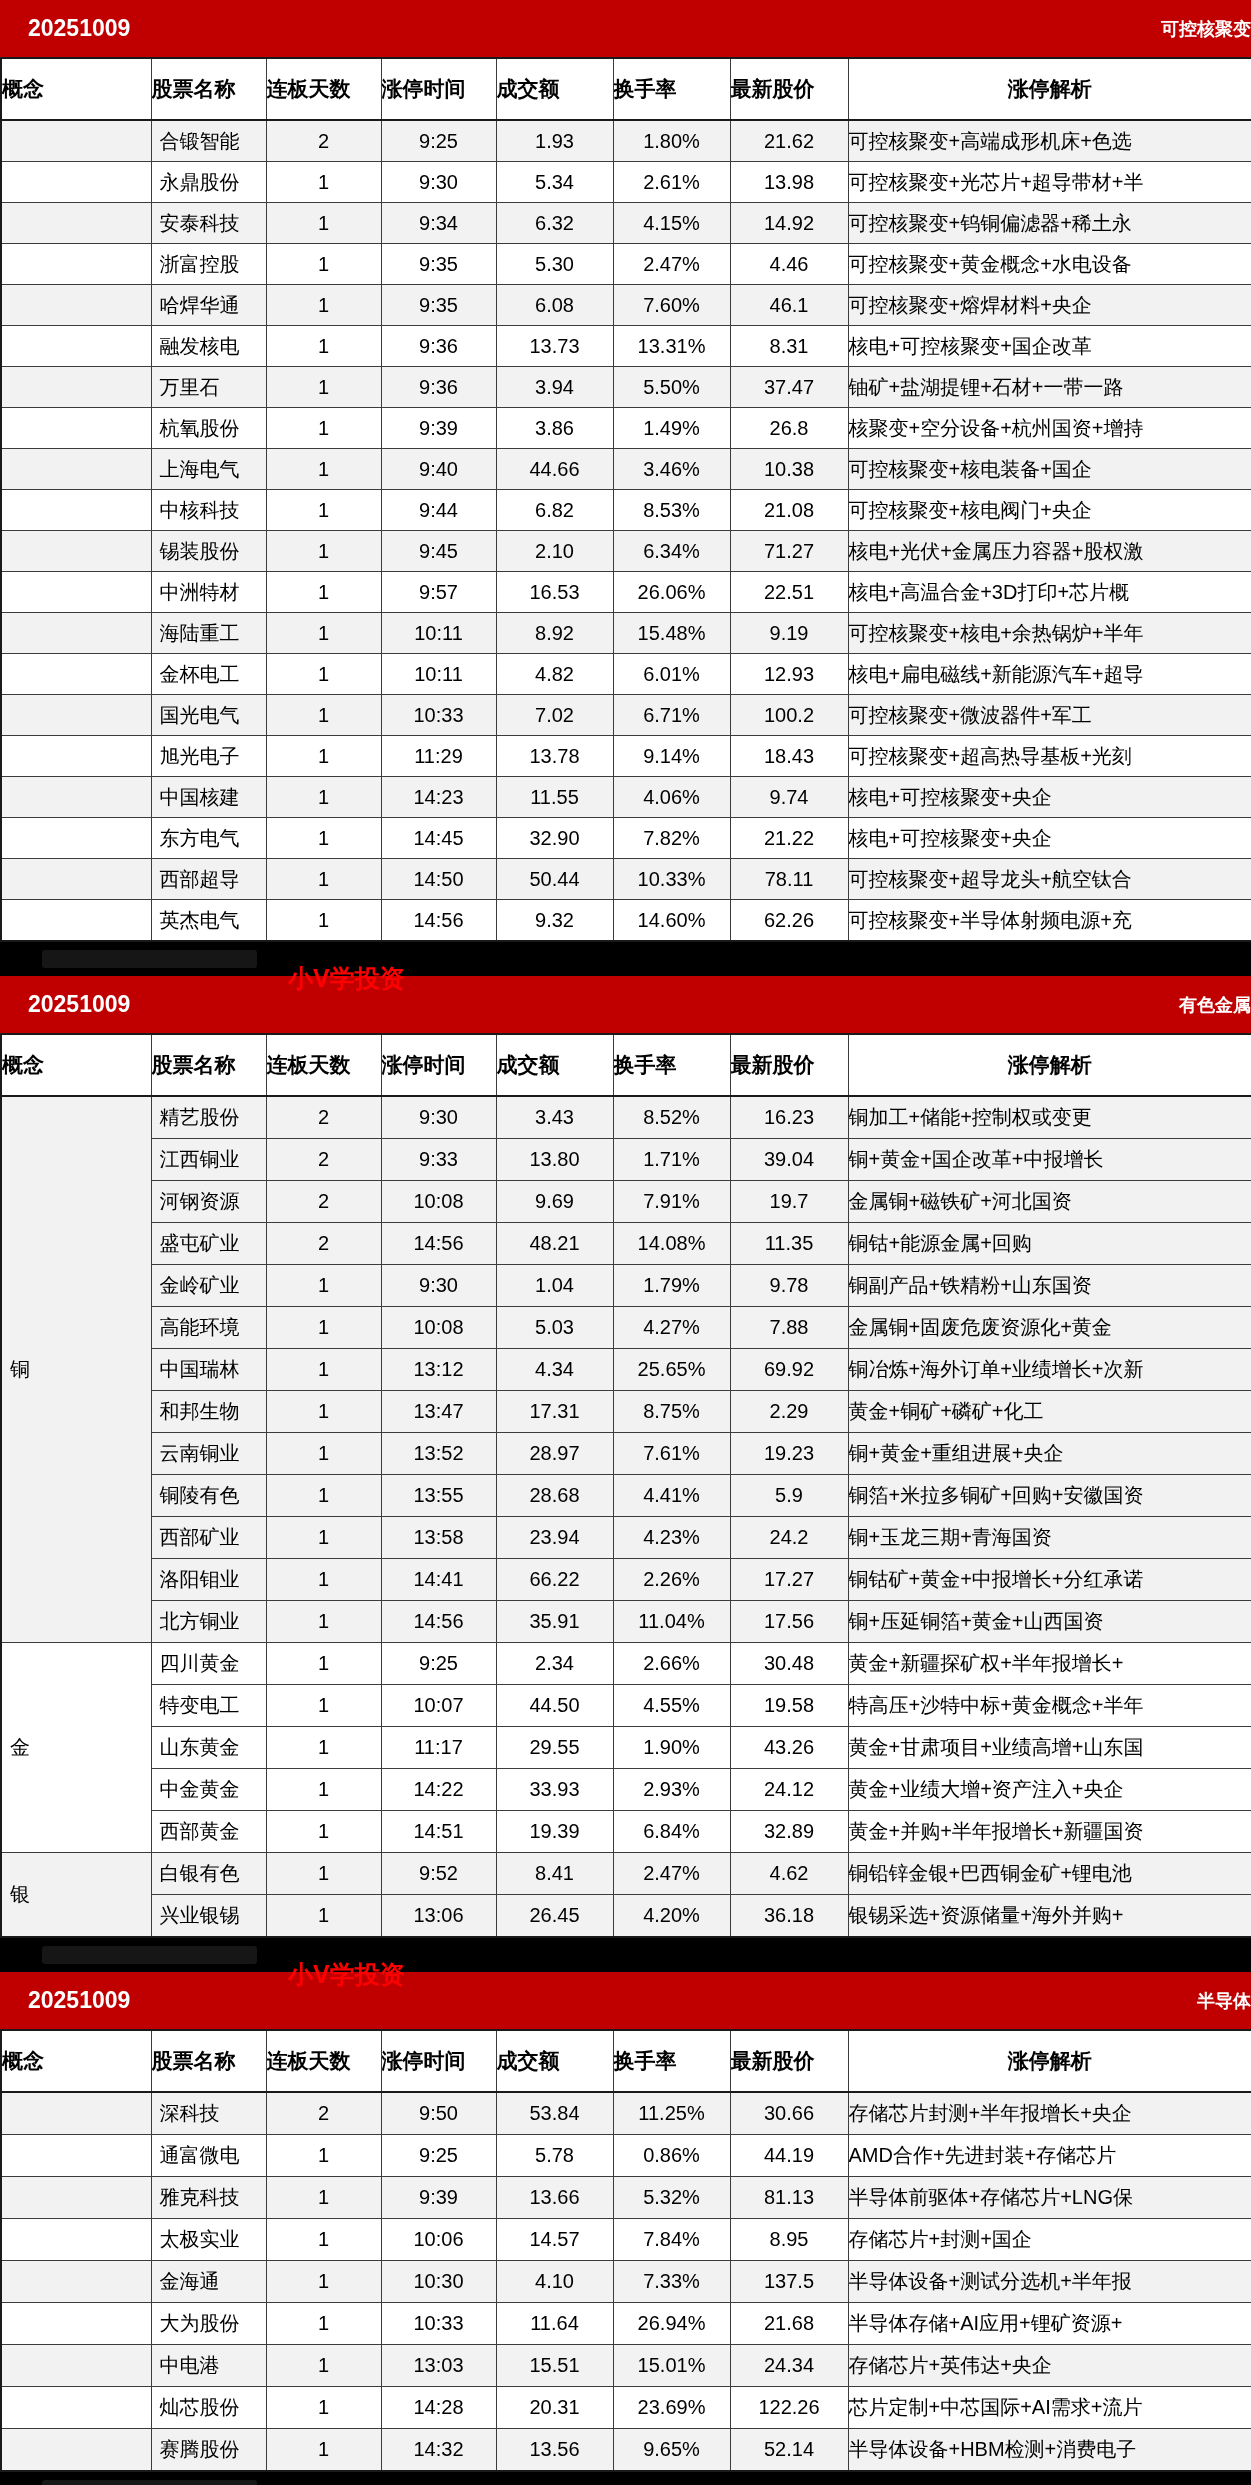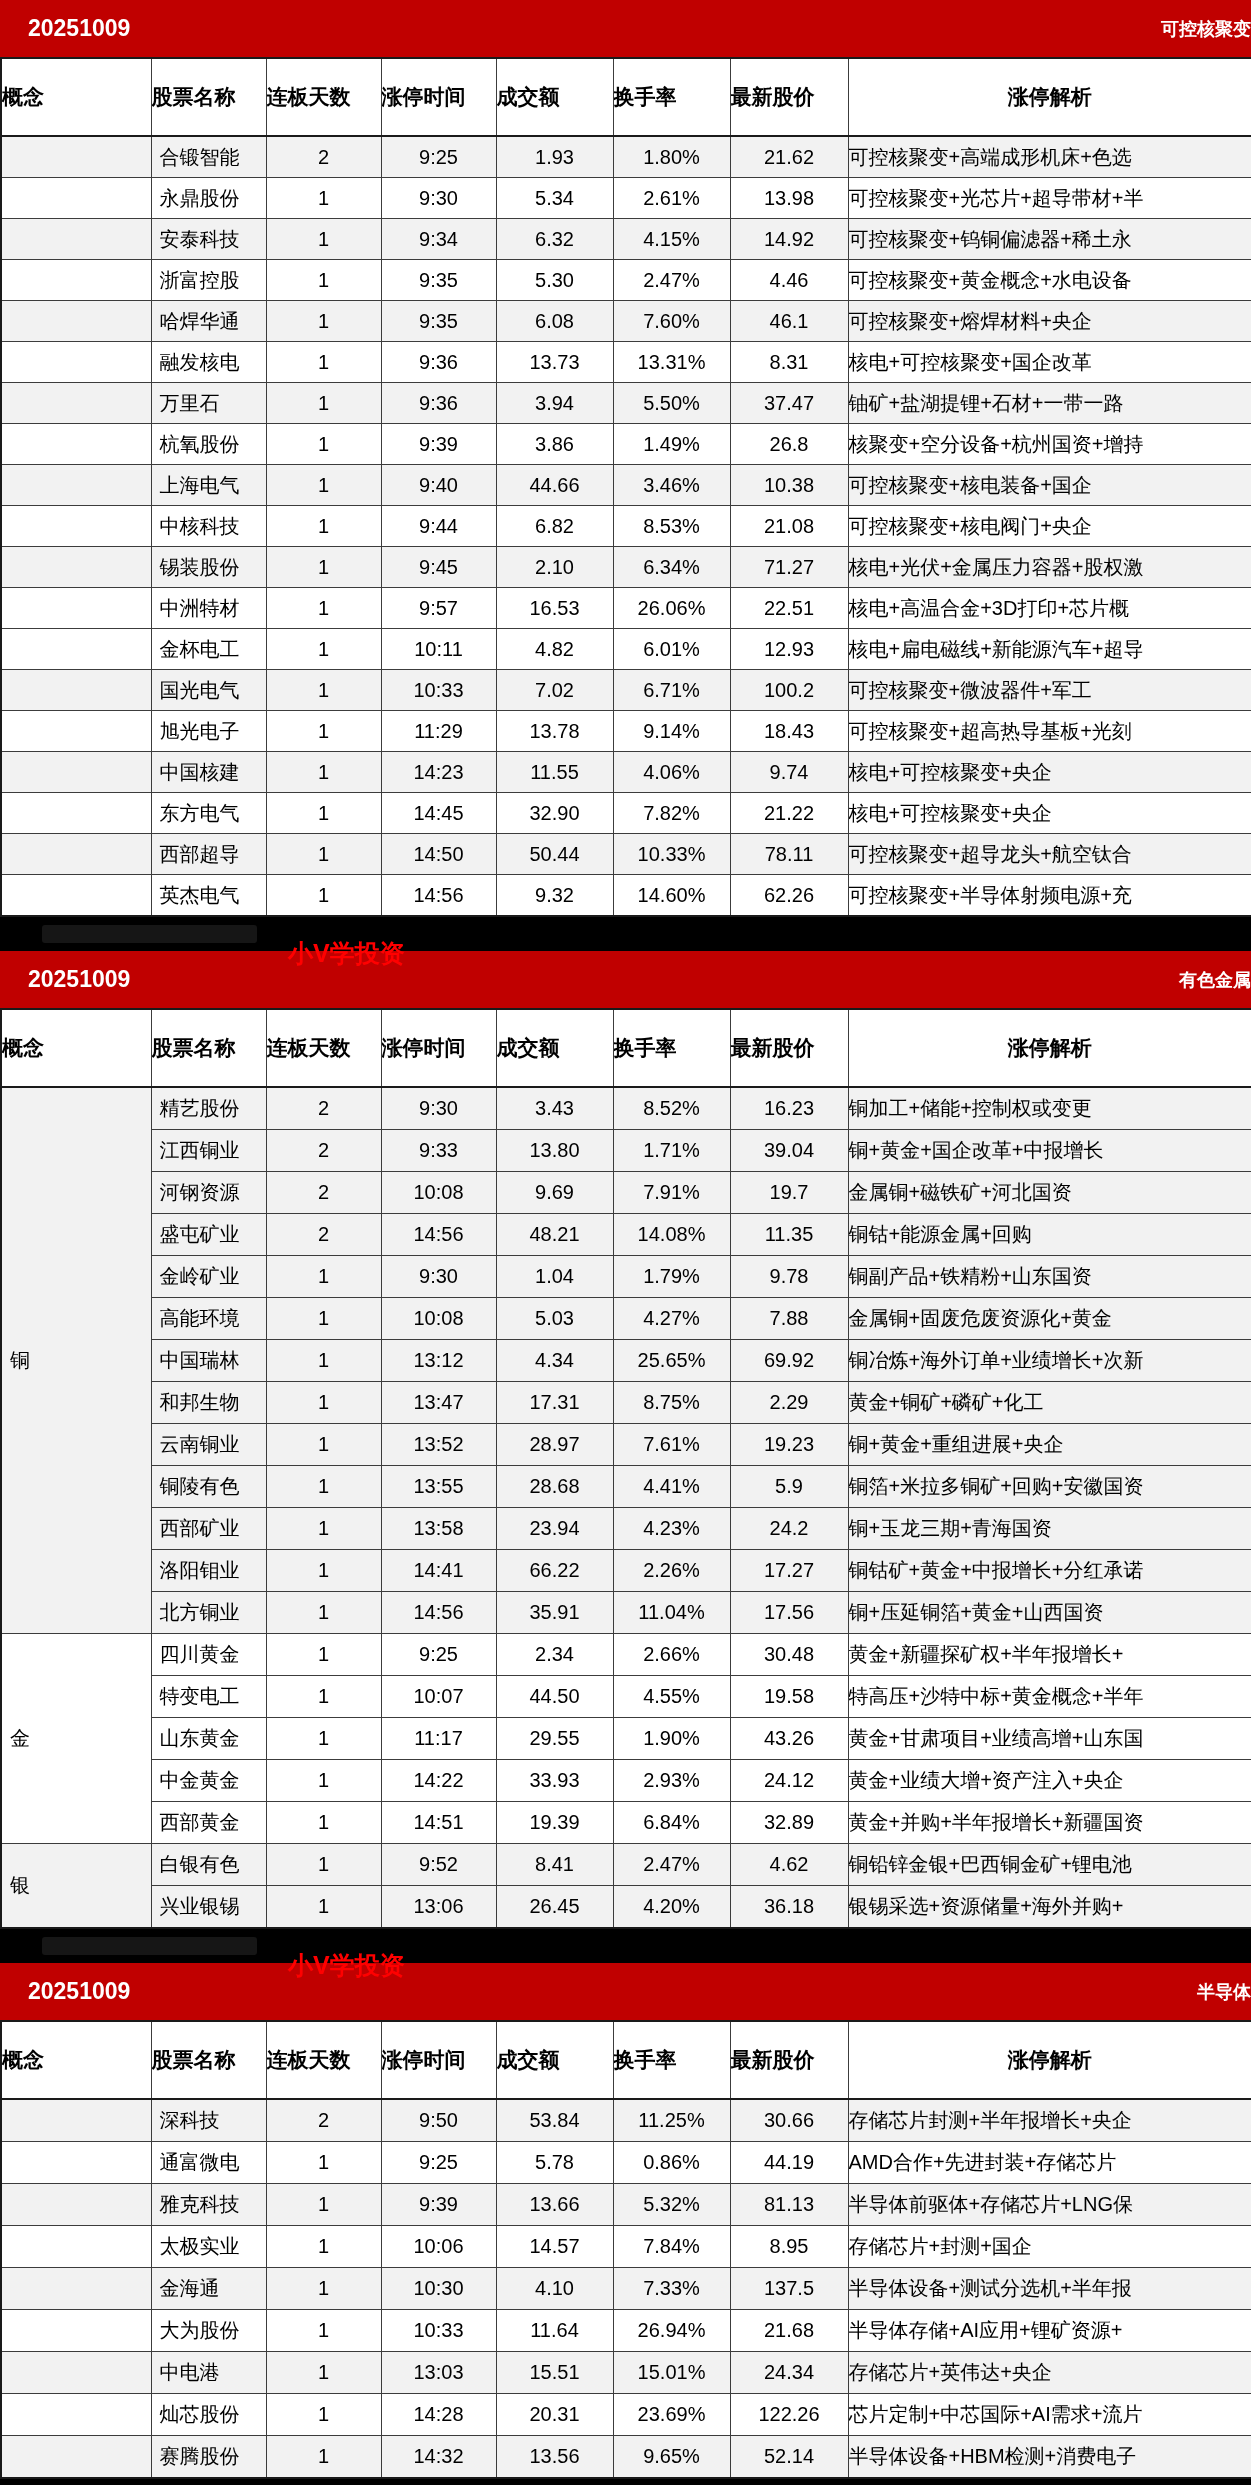--- a/index.html
+++ b/index.html
@@ -48,21 +48,21 @@
   }
   th{
     height:60px;
     font-size:21px;
     font-weight:bold;
     text-align:left;
     padding:0 0 0 0;
     background:#fff;
     border-bottom:2px solid #1a1a1a;
   }
-  th.center{text-align:center;padding:8px;}
+  th.center{text-align:center;padding:0;}
   td{
     font-size:20px;
     text-align:center;
     padding:0;
     background:#fff;
   }
   .rows-40 td{height:40px;}
   .rows-41 td{height:41px;}
   tr.shade td{background:#F2F2F2;}
   td.name{text-align:left;padding-left:8px;}
@@ -240,20 +240,30 @@
           </tr>
           <tr>
             <td class="concept"></td>
             <td class="name">中洲特材</td>
             <td>1</td>
             <td>9:57</td>
             <td>16.53</td>
             <td>26.06%</td>
             <td>22.51</td>
             <td class="analysis">核电+高温合金+3D打印+芯片概</td>
+          </tr>
+          <tr class="shade">
+            <td class="concept"></td>
+            <td class="name">海陆重工</td>
+            <td>1</td>
+            <td>10:11</td>
+            <td>8.92</td>
+            <td>15.48%</td>
+            <td>9.19</td>
+            <td class="analysis">可控核聚变+核电+余热锅炉+半年</td>
           </tr>
           <tr>
             <td class="concept"></td>
             <td class="name">金杯电工</td>
             <td>1</td>
             <td>10:11</td>
             <td>4.82</td>
             <td>6.01%</td>
             <td>12.93</td>
             <td class="analysis">核电+扁电磁线+新能源汽车+超导</td>

